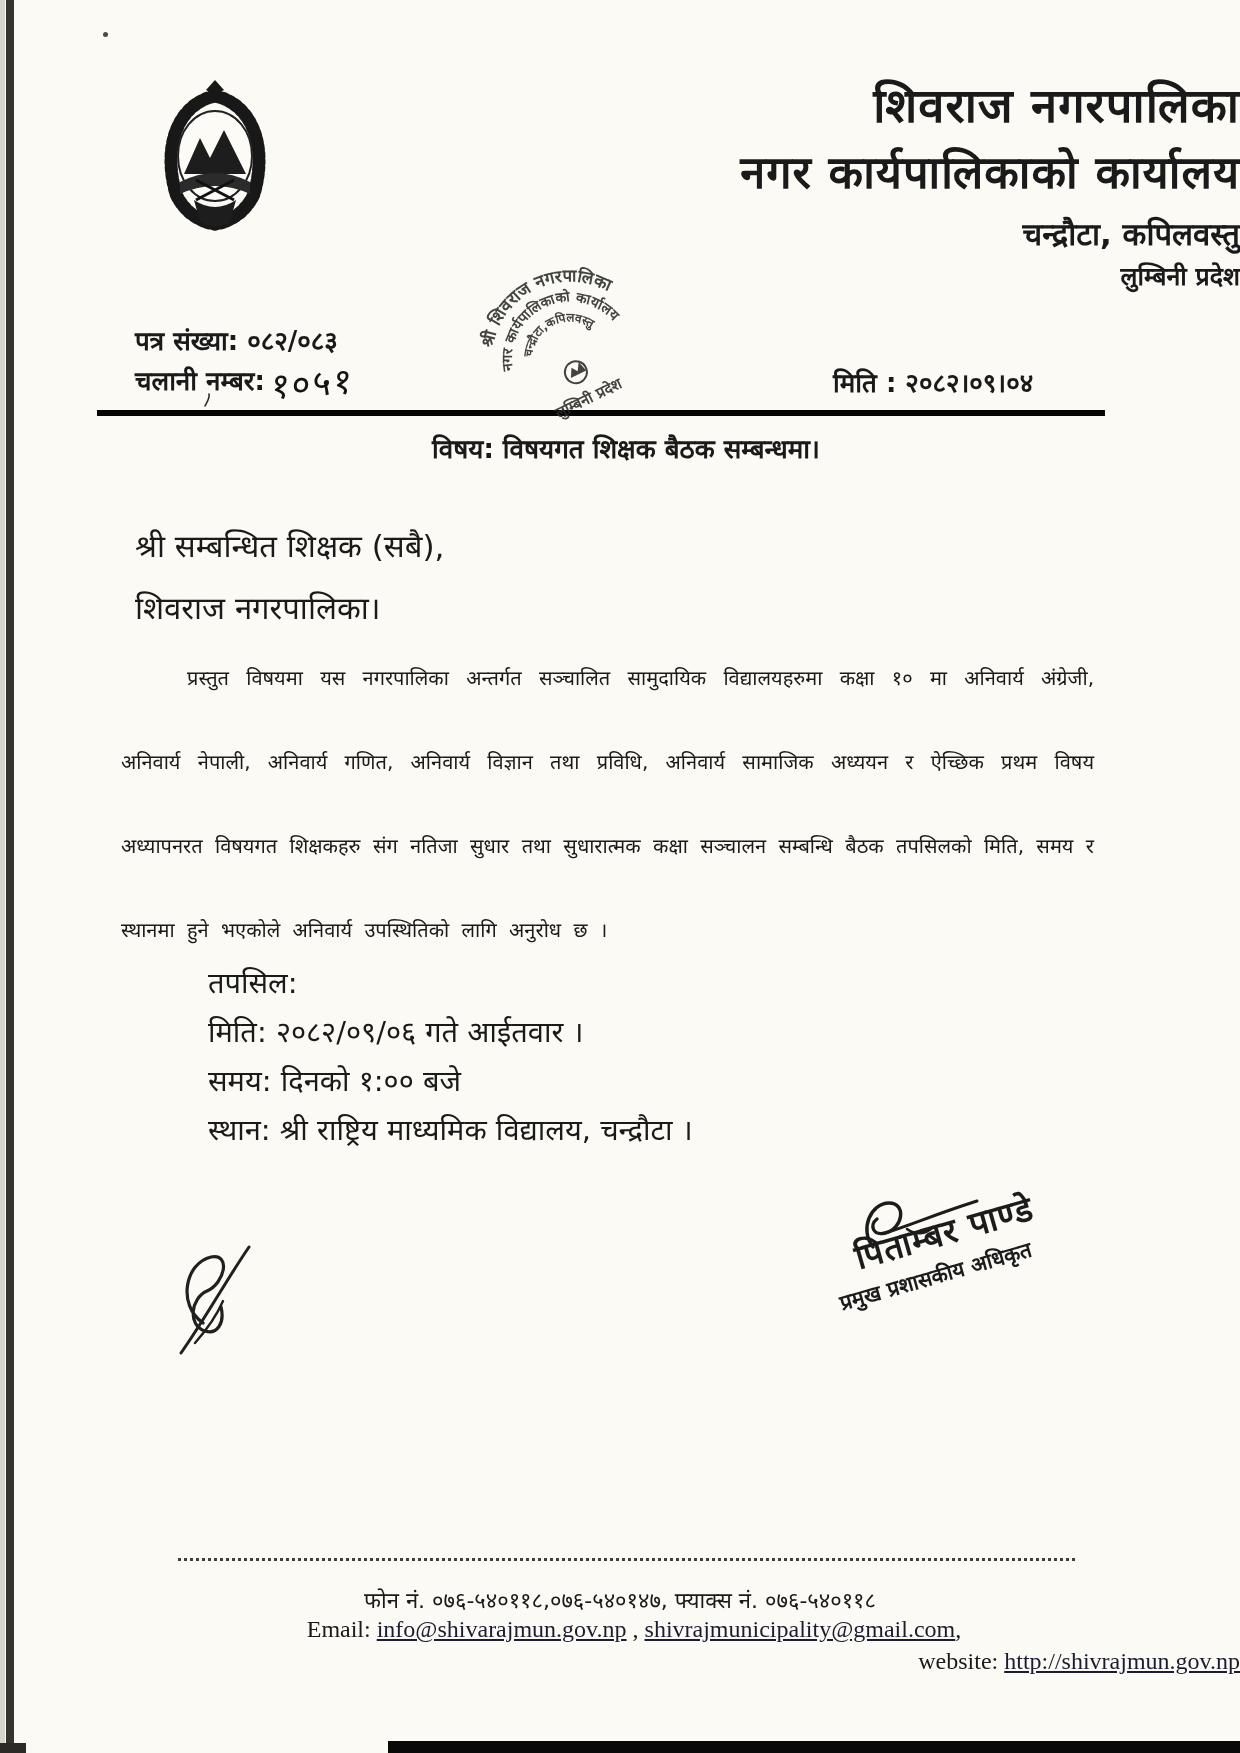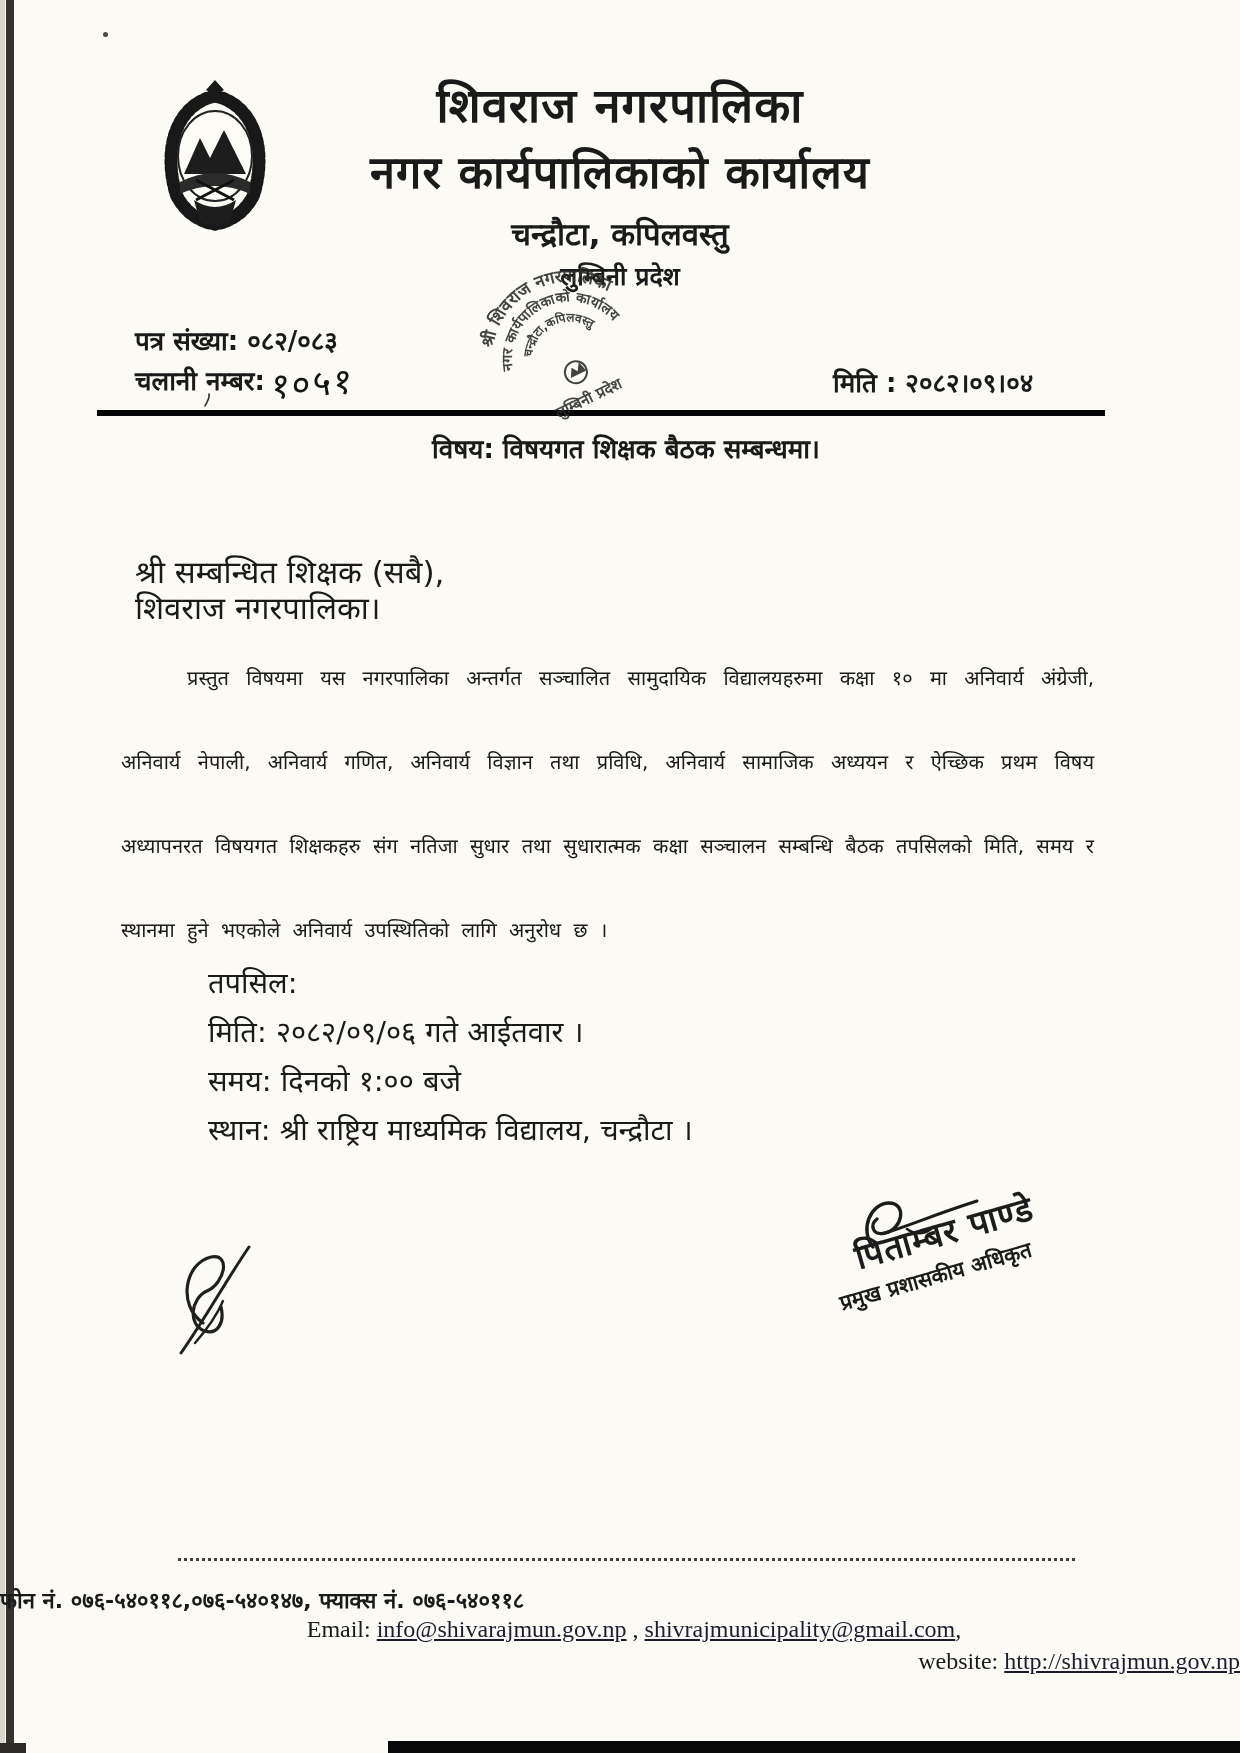--- a/index.html
+++ b/index.html
@@ -15,21 +15,21 @@
   
   .edge-line-outer{position:absolute;left:0;top:0;width:5px;height:100%;background:#d8d5cd;}
   .edge-line-inner{position:absolute;left:6px;top:0;width:8px;height:100%;background:#35332f;}
   .bottom-bar{position:absolute;left:388px;bottom:0;width:852px;height:12px;background:#090909;}
   .bottom-nub{position:absolute;left:0;bottom:0;width:26px;height:10px;background:#2c2b28;}
   .top-dot{position:absolute;left:103px;top:32px;width:5px;height:5px;border-radius:50%;background:#4a4a46;}
   .pen-tick{position:absolute;left:203px;top:393px;width:10px;height:14px;}
 
   
   .emblem{position:absolute;left:150px;top:80px;width:130px;height:158px;}
-  .lh{position:absolute;left:0;right:0;text-align:center;font-weight:700;}
+  .lh{position:absolute;left:0;right:0;text-align:right;font-weight:700;}
   .lh-1{top:72px;font-size:47px;letter-spacing:1px;}
   .lh-2{top:140px;font-size:45px;letter-spacing:1px;}
   .lh-3{top:212px;font-size:31px;}
   .lh-4{top:258px;font-size:25px;}
 
   .round-stamp{position:absolute;left:468px;top:256px;width:200px;height:200px;z-index:6;}
 
   .meta{position:absolute;font-size:26px;font-weight:700;white-space:nowrap;}
   .meta-letterno{left:135px;top:322px;}
   .meta-chalani{left:135px;top:358px;}
@@ -37,21 +37,21 @@
     display:inline-block;font-weight:500;font-size:36px;
     transform:rotate(-4deg) skewX(-6deg);
     margin-left:6px;vertical-align:-6px;letter-spacing:2px;color:#141414;
   }
   .meta-date{left:833px;top:364px;}
 
   .head-rule{position:absolute;left:97px;top:410px;width:1008px;height:6px;background:#050505;z-index:4;}
 
   .subject{position:absolute;left:0;right:0;top:430px;text-align:center;font-size:26px;font-weight:600;margin-left:12px;}
 
-  .recipient-1{position:absolute;left:135px;top:524px;font-size:31px;font-weight:500;margin-top:26px;}
+  .recipient-1{position:absolute;left:135px;top:524px;font-size:31px;font-weight:500;}
   .recipient-2{position:absolute;left:135px;top:586px;font-size:31px;font-weight:500;}
 
   .body-par{
     position:absolute;left:121px;top:636px;width:973px;
     font-size:20px;line-height:84px;font-weight:500;
     text-align:justify;text-indent:66px;word-spacing:6px;
   }
 
   .schedule{position:absolute;left:200px;top:962px;font-size:29px;font-weight:500;margin-left:8px;}
   .schedule div{height:49px;}
@@ -61,21 +61,21 @@
   .sig-stamp{
     position:absolute;left:800px;top:1252px;width:330px;
     transform:rotate(-16deg);transform-origin:left bottom;
     text-align:center;color:#1c1c1c;z-index:3;
   }
   .sig-name{font-size:34px;font-weight:700;letter-spacing:1px;white-space:nowrap;}
   .sig-title{font-size:21px;font-weight:600;margin-top:3px;margin-right:40px;white-space:nowrap;}
 
   .dotted-divider{position:absolute;left:178px;top:1558px;width:897px;border-top:3px dotted #3f3f3c;}
 
-  .footer-phone{position:absolute;left:0;right:0;top:1584px;font-size:22px;font-weight:700;}
+  .footer-phone{position:absolute;left:0;right:0;top:1584px;text-align:center;font-size:22px;font-weight:400;}
   .footer-email{position:absolute;left:0;right:0;top:1616px;text-align:center;font-size:24px;font-family:"Liberation Serif","DejaVu Serif",serif;margin-left:28px;}
   .footer-web{position:absolute;left:0;right:0;top:1648px;text-align:right;font-size:24px;font-family:"Liberation Serif","DejaVu Serif",serif;}
   .doc-link{color:#1c1c30;text-decoration:underline;cursor:pointer;}
 
   .stamp-text{font-weight:600;}
 </style>
 </head>
 <body>
 
 <div class="page">

